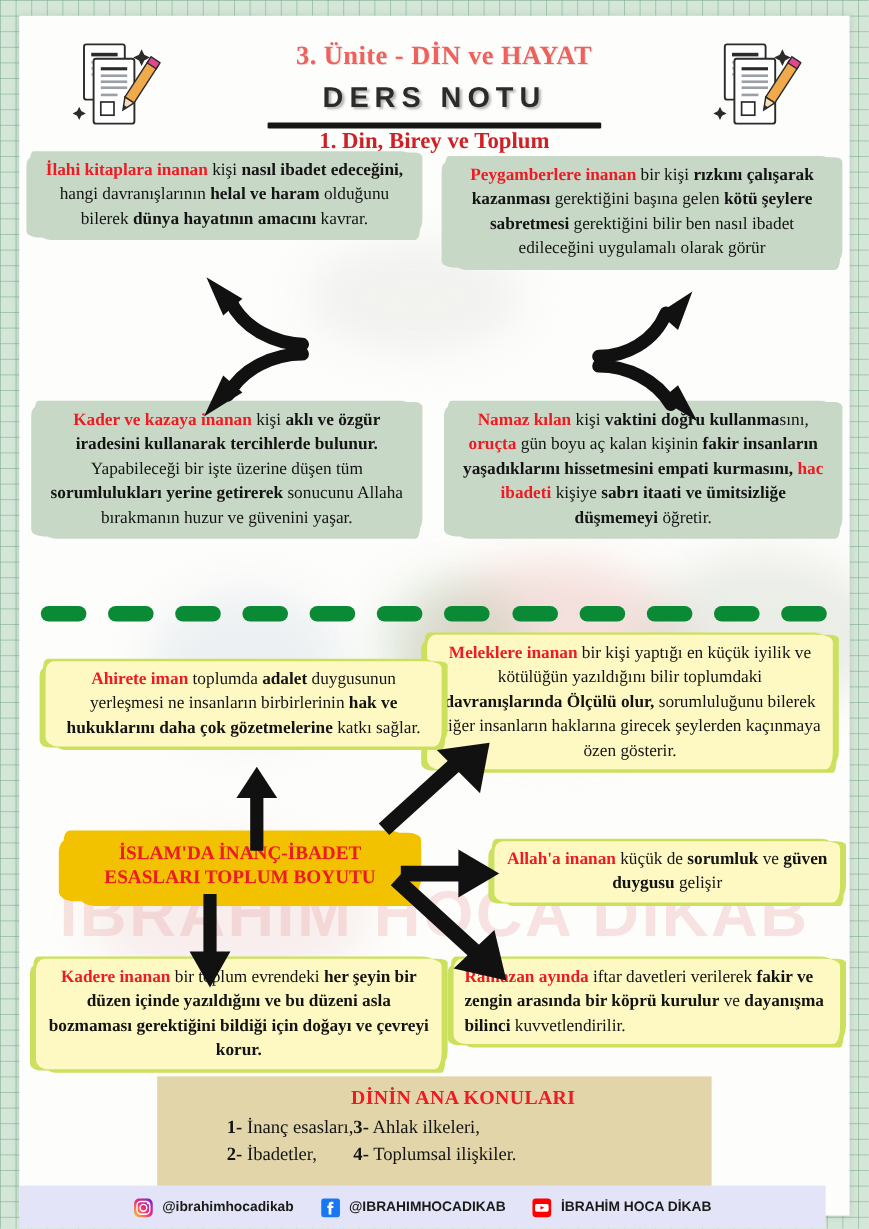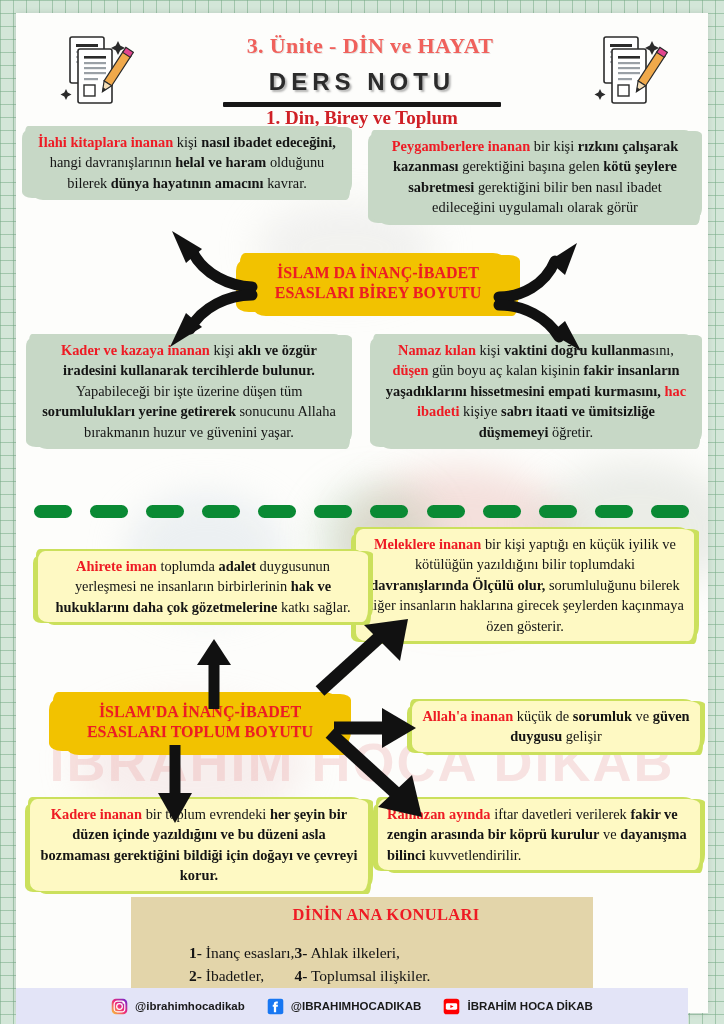--- a/index.html
+++ b/index.html
@@ -212,21 +212,21 @@
     z-index: 6;
     padding-top: 8px;
   }
   .konu-title {
     text-align: center;
     color: #ee1b24;
     font-family: "Liberation Serif", serif;
     font-weight: bold;
     font-size: 16.5px;
     letter-spacing: 0.3px;
-    margin-bottom: 17px;
+    margin-bottom: 4px;
     padding-left: 48px;
   }
   .konu-cols {
     display: flex;
     padding: 0 48px 0 58px;
     font-family: "Liberation Serif", serif;
     font-size: 15.5px;
     line-height: 1.46;
     color: #141414;
   }
@@ -338,38 +338,34 @@
       <span class="hl-inner"><span class="r">Peygamberlere inanan</span><span> bir kişi </span><b>rızkını çalışarak kazanması</b><span> gerektiğini başına gelen </span><b>kötü şeylere sabretmesi</b><span> gerektiğini bilir ben nasıl ibadet edileceğini uygulamalı olarak görür</span></span>
     </div>
 
     <svg class="arrow-svg" style="left:140px; top:216px; width:105px; height:120px;" viewBox="0 0 105 120">
       <path d="M96 58 C 74 57, 48 46, 36 22" fill="none" stroke="#111" stroke-width="11" stroke-linecap="round"></path>
       <polygon points="16,2 46,20 30,34" fill="#111"></polygon>
       <path d="M96 66 C 72 66, 46 78, 34 100" fill="none" stroke="#111" stroke-width="11" stroke-linecap="round"></path>
       <polygon points="14,118 46,98 30,84" fill="#111"></polygon>
     </svg>
 
-    <div class="yellow-label" style="left:227px; top:243px; width:270px;">
-      <div>İSLAM DA İNANÇ-İBADET</div>
-      <div>ESASLARI BİREY BOYUTU</div>
-    </div>
 
     <svg class="arrow-svg" style="left:473px; top:228px; width:105px; height:112px;" viewBox="0 0 105 112">
       <path d="M10 56 C 32 56, 56 44, 66 20" fill="none" stroke="#111" stroke-width="11" stroke-linecap="round"></path>
       <polygon points="88,2 60,20 76,34" fill="#111"></polygon>
       <path d="M10 64 C 34 64, 58 76, 70 96" fill="none" stroke="#111" stroke-width="11" stroke-linecap="round"></path>
       <polygon points="92,110 62,92 76,80" fill="#111"></polygon>
     </svg>
 
     <div class="hl hl-sage" style="left:14px; top:322px; width:318px;">
       <span class="hl-inner"><span class="r">Kader ve kazaya inanan</span><span> kişi </span><b>aklı ve özgür iradesini kullanarak tercihlerde bulunur.</b><span> Yapabileceği bir işte üzerine düşen tüm </span><b>sorumlulukları yerine getirerek</b><span> sonucunu Allaha bırakmanın huzur ve güvenini yaşar.</span></span>
     </div>
 
     <div class="hl hl-sage" style="left:358px; top:322px; width:324px;">
-      <span class="hl-inner"><span class="r">Namaz kılan</span><span>  kişi </span><b>vaktini doğru kullanma</b><span>sını, </span><span class="r">düşen</span><span> gün boyu aç kalan kişinin </span><b>fakir insanların yaşadıklarını hissetmesini empati kurmasını, </b><span class="r">hac ibadeti</span><span> kişiye </span><b>sabrı itaati ve ümitsizliğe düşmemeyi</b><span> öğretir.</span></span>
+      <span class="hl-inner"><span class="r">Namaz kılan</span><span>  kişi </span><b>vaktini doğru kullanma</b><span>sını, </span><span class="r">oruçta</span><span> gün boyu aç kalan kişinin </span><b>fakir insanların yaşadıklarını hissetmesini empati kurmasını, </b><span class="r">hac ibadeti</span><span> kişiye </span><b>sabrı itaati ve ümitsizliğe düşmemeyi</b><span> öğretir.</span></span>
     </div>
 
     <div class="divider">
       <i></i>
         <i></i>
         <i></i>
         <i></i>
         <i></i>
         <i></i>
         <i></i>

